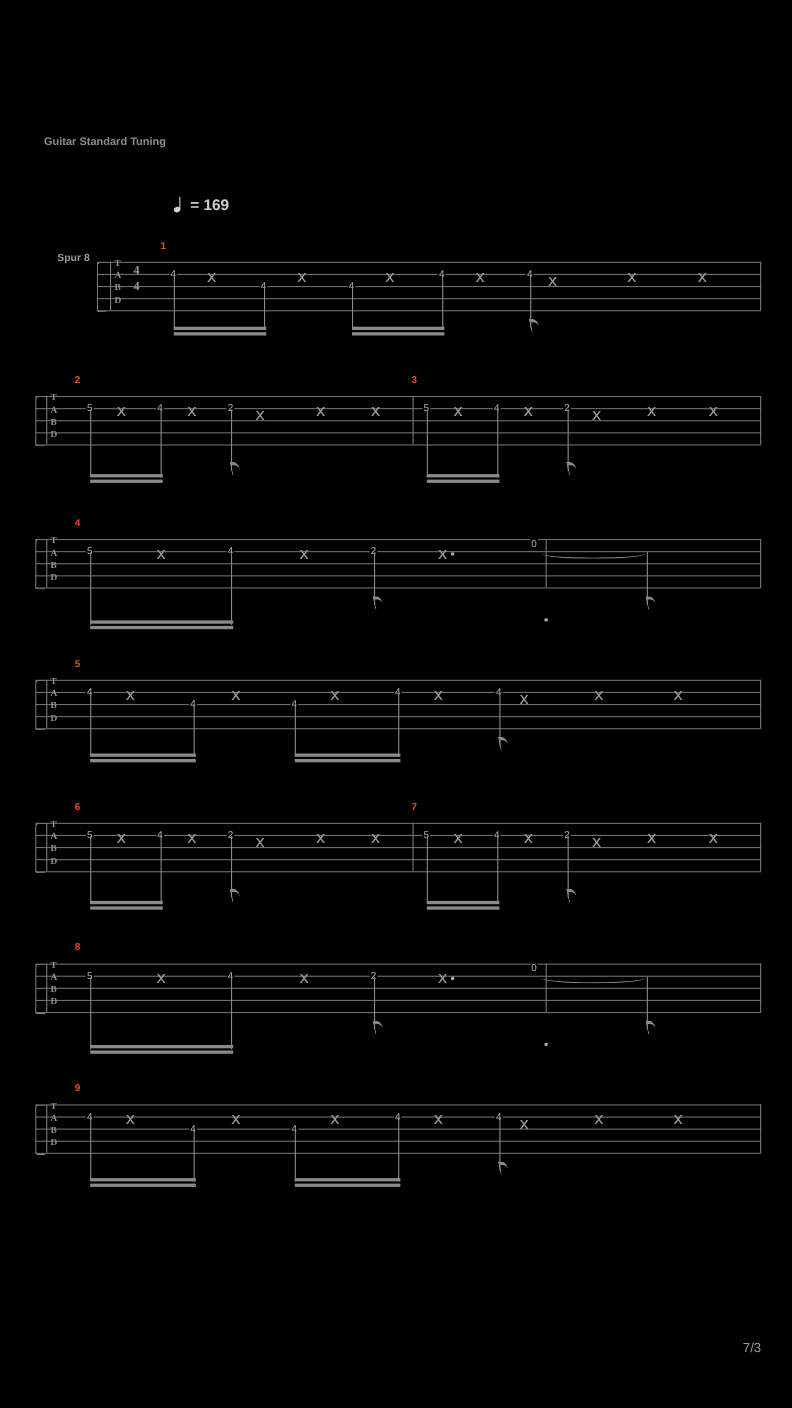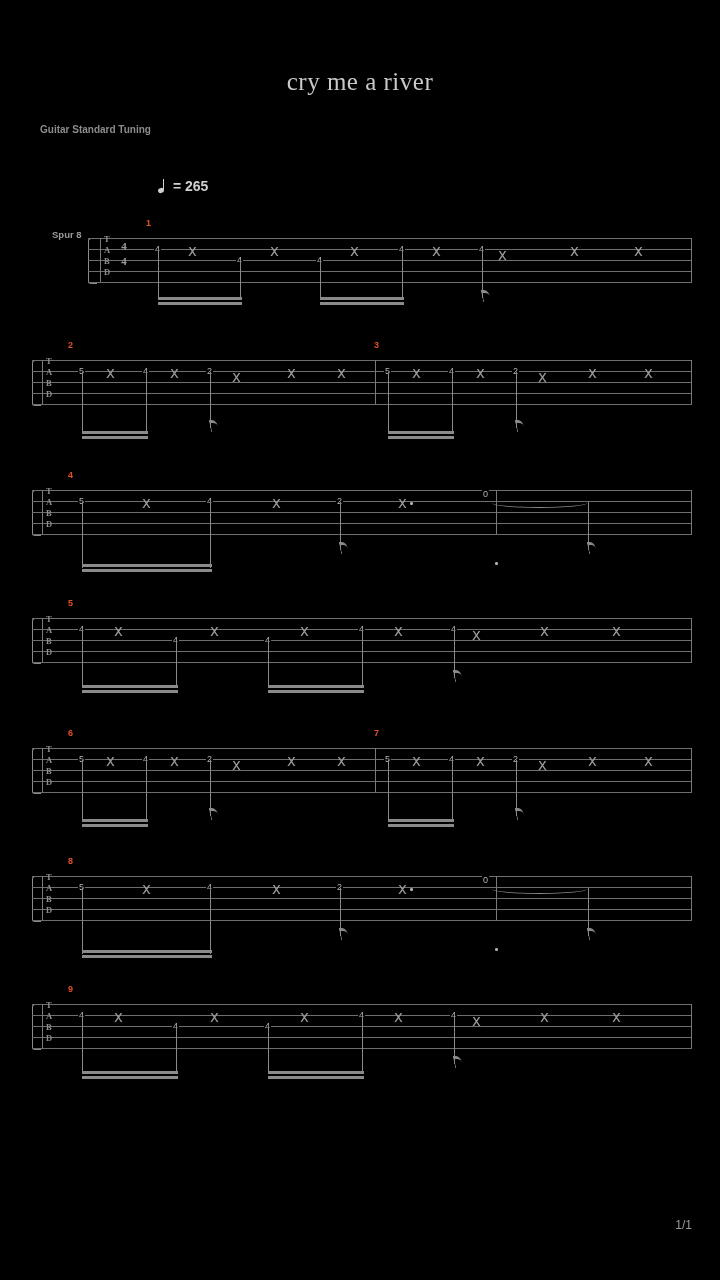--- a/index.html
+++ b/index.html
@@ -182,26 +182,25 @@
     border-bottom: 1.2px solid #8a8a8a;
     border-radius: 0 0 50% 50%;
     height: 9px;
   }
 </style>
 </head>
 <body>
 
 <div class="page">
 
-  <div class="title">cry me a river</div>
   <div class="tuning">Guitar Standard Tuning</div>
 
   <div class="tempo">
     <span class="notehead"></span>
-    <span>= 265</span>
+    <span>= 169</span>
   </div>
 
   <div class="track-label">Spur 8</div>
 
   <div class="system" style="left:88px; top:238px; width:604px; height:82px;">
     <div class="brace" style="left:0px; top:0px; width:8px; height:44px;"></div>
     <div class="staff" style="width:604px;">
       <div class="sline" style="top:0px;  width:604px;"></div>
       <div class="sline" style="top:11px; width:604px;"></div>
       <div class="sline" style="top:22px; width:604px;"></div>
@@ -522,15 +521,15 @@
     <div class="beam" style="left:236px; top:72px; width:96px;"></div>
 
     <div class="fret" style="left:418px; top:7px;">4</div>
     <div class="stem" style="left:422px; top:12px; height:48px;"></div>
     <div class="flag" style="left:422px; top:52px;"></div>
     <div class="rest" style="left:440px; top:10px;">x</div>
     <div class="rest" style="left:508px; top:6px;">x</div>
     <div class="rest" style="left:580px; top:6px;">x</div>
   </div>
 
-  <div class="page-number">1/1</div>
+  <div class="page-number">7/3</div>
 
 </div>
 
 </body></html>

